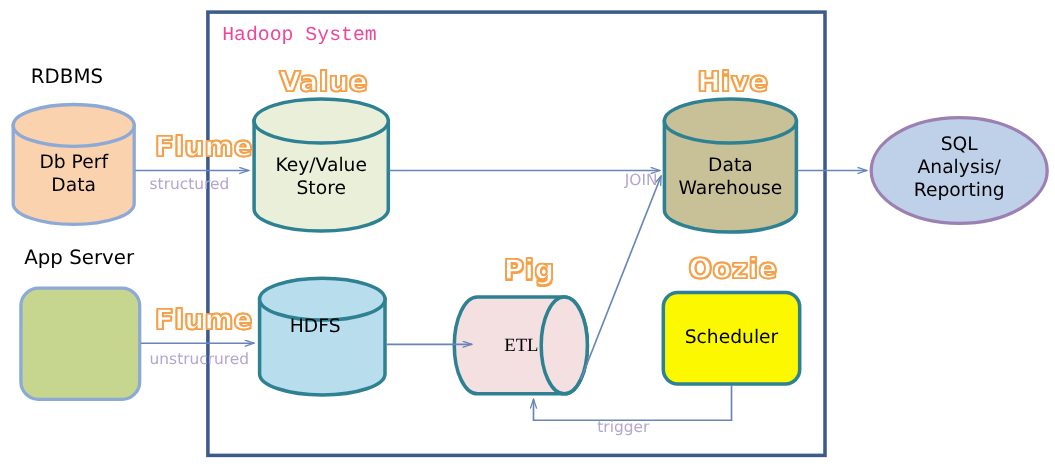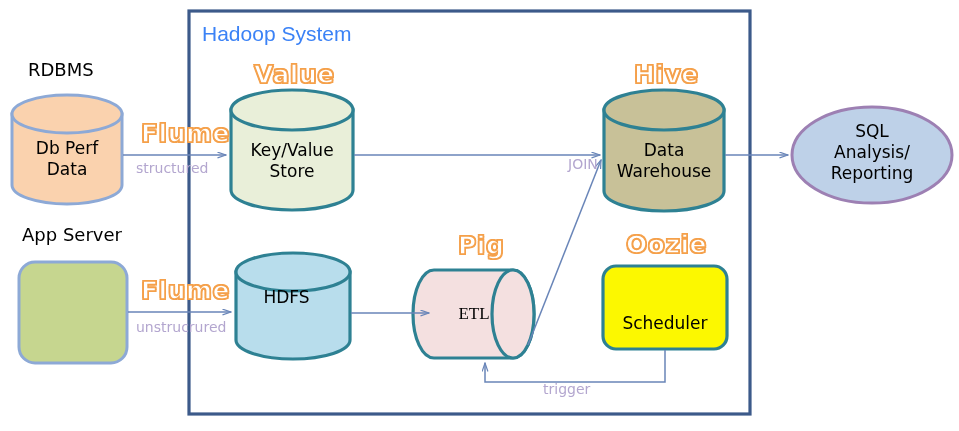--- a/index.html
+++ b/index.html
@@ -36,23 +36,23 @@
   }
   .outside-label {
     position: absolute;
     color: #000000;
     font-family: "DejaVu Sans", sans-serif;
     font-size: 18px;
     white-space: nowrap;
   }
   .frame-title {
     position: absolute;
-    color: #3b82f6;
-    font-family: Liberation Sans, sans-serif;
-    font-size: 21px;
+    color: #ec4899;
+    font-family: Liberation Mono, monospace;
+    font-size: 18px;
     white-space: nowrap;
   }
   .tech-label {
     position: absolute;
     font-family: "DejaVu Sans", sans-serif;
     font-size: 25px;
     font-weight: bold;
     color: #ffffff;
     -webkit-text-stroke: 1.4px #F5A04A;
     text-shadow:
@@ -154,21 +154,21 @@
 Data</div>
 
 
   <div class="node-label" style="left:231px; top:140px; width:122px;">Key/Value
 Store</div>
 
   <div class="node-label" style="left:236px; top:287px; width:101px;">HDFS</div>
 
   <div class="node-label" style="left:429px; top:303px; width:90px;font-family:Liberation Serif, serif;">ETL</div>
 
-  <div class="node-label" style="left:603px; top:297px; width:124px;margin-top:16px;">Scheduler</div>
+  <div class="node-label" style="left:603px; top:297px; width:124px;">Scheduler</div>
 
   <div class="node-label" style="left:604px; top:140px; width:120px;">Data
 Warehouse</div>
 
   <div class="node-label" style="left:792px; top:121px; width:160px;">SQL
 Analysis/
 Reporting</div>
 
   <div class="edge-label" style="left:136px; top:160px;">structured</div>
   <div class="edge-label" style="left:136px; top:319px;">unstrucrured</div>

